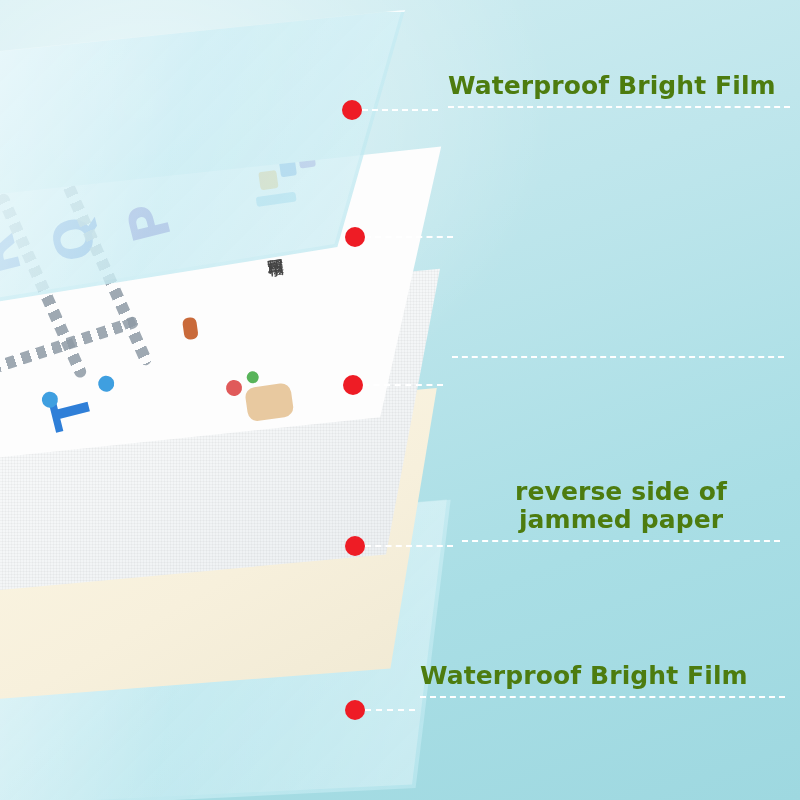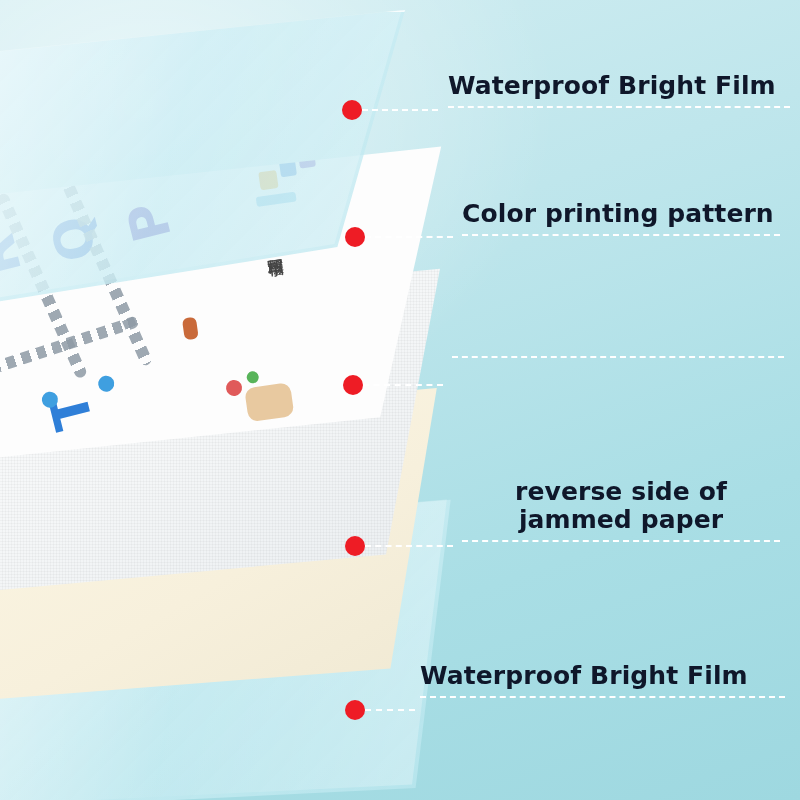--- a/index.html
+++ b/index.html
@@ -174,21 +174,21 @@
     border-radius: 50%;
     background: #ee1c25;
     flex: 0 0 auto;
   }
   .dash {
     flex: 0 0 auto;
     height: 0;
     border-top: 2px dashed #ffffff;
   }
   .callout-label {
-    color: #0f172a;
+    color: #4d7c0f;
     font-weight: 700;
     font-size: 25px;
     letter-spacing: 0.1px;
     white-space: pre-line;
     line-height: 1.12;
     font-family: "DejaVu Sans", sans-serif;
   }
   .callout-label.center { text-align: center; }
   .label-wrap {
     display: flex;
@@ -253,24 +253,20 @@
   </div>
   <div class="label-wrap" style="position:absolute; left:448px; top:72px;">
     <div class="callout-label">Waterproof Bright Film</div>
     <div class="label-underline" style="width:342px;"></div>
   </div>
 
   <div class="callout" style="left:345px; top:227px;">
     <div class="dot"></div>
     <div class="dash" style="width:88px;"></div>
   </div>
-  <div class="label-wrap" style="position:absolute; left:462px; top:200px;">
-    <div class="callout-label">Color printing pattern</div>
-    <div class="label-underline" style="width:318px;"></div>
-  </div>
 
   <div class="callout" style="left:343px; top:375px;">
     <div class="dot"></div>
     <div class="dash" style="width:80px;"></div>
   </div>
   <div class="label-wrap" style="position:absolute; left:452px; top:350px;">
     <div class="label-underline" style="width:332px;"></div>
   </div>
 
   <div class="callout" style="left:345px; top:536px;">

